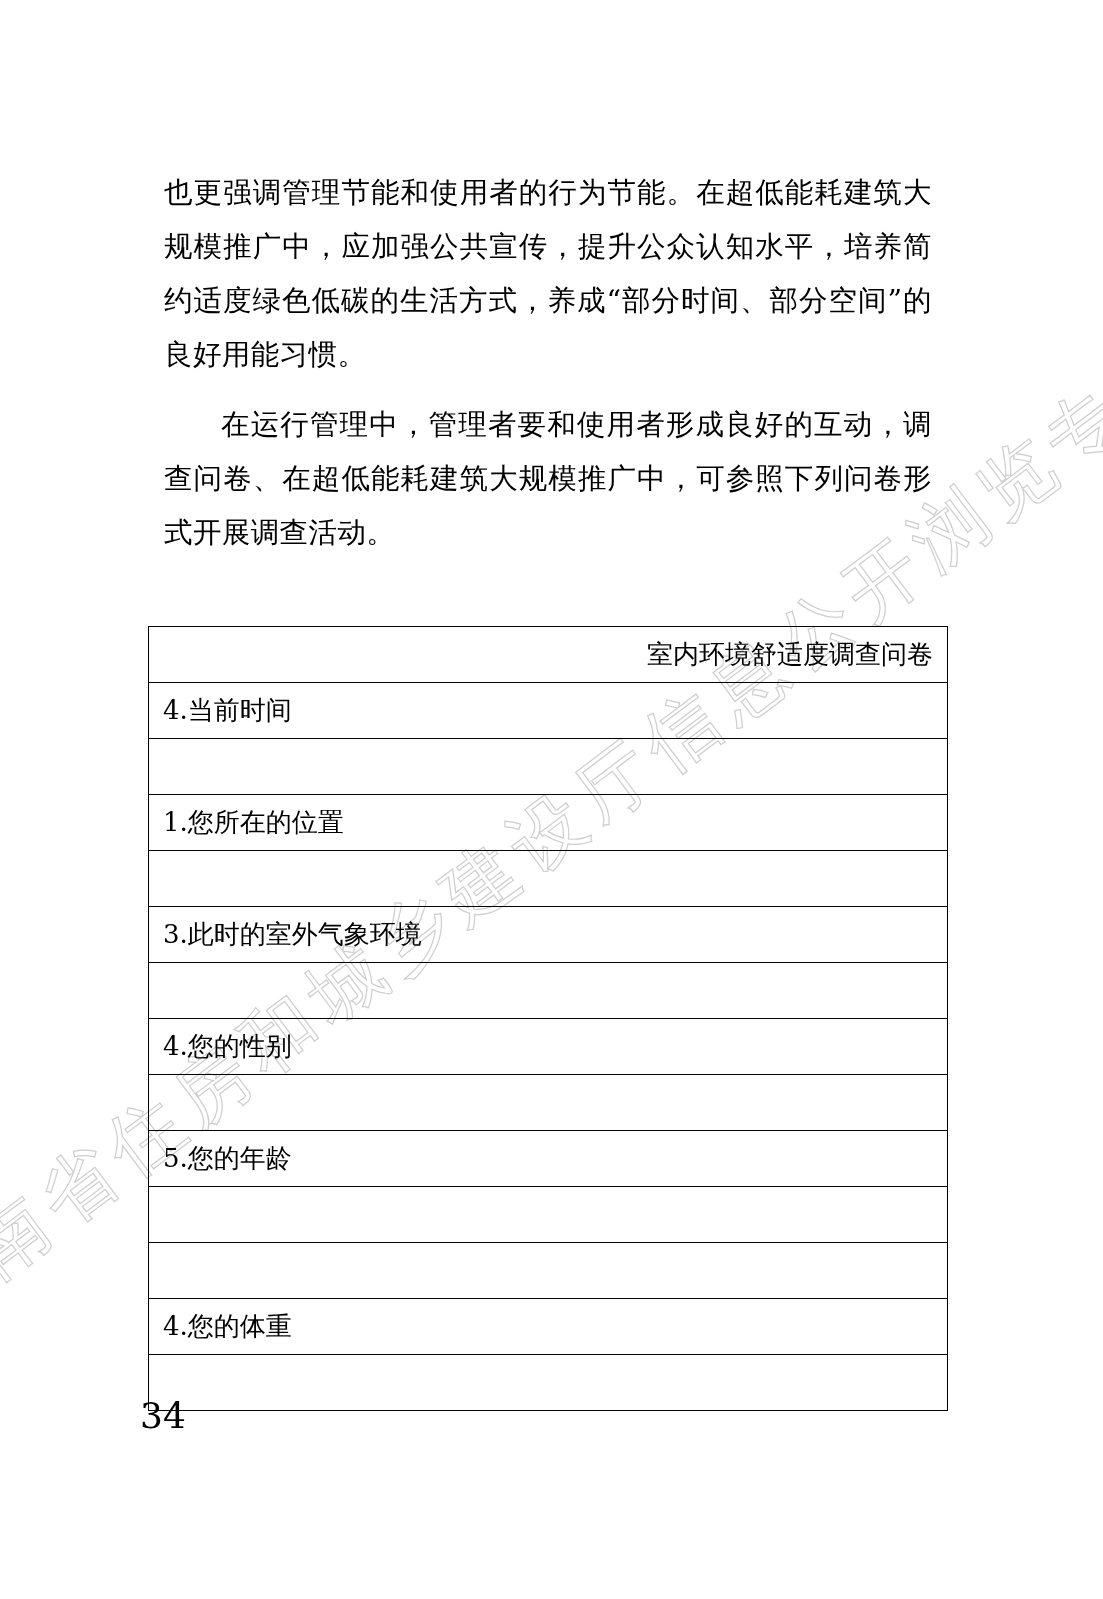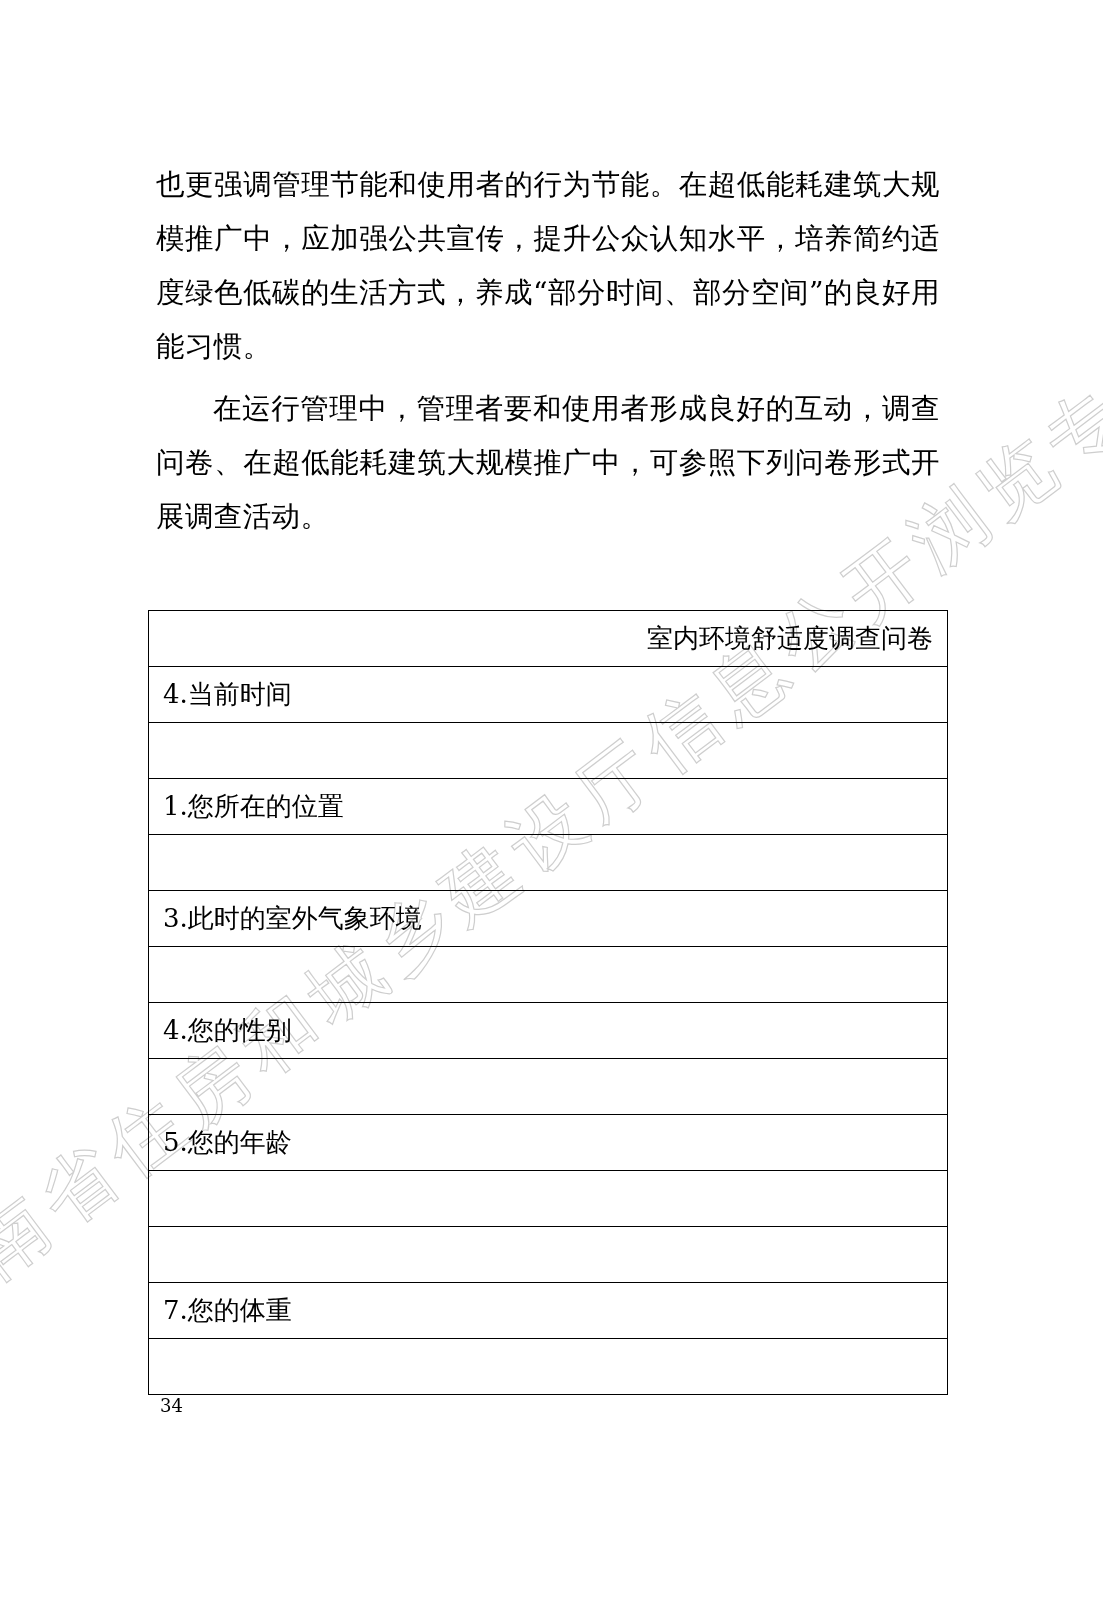--- a/index.html
+++ b/index.html
@@ -42,21 +42,21 @@
 
   .content {
     position: absolute;
     left: 148px;
     top: 150px;
     width: 800px;
     z-index: 10;
   }
 
   p.body-par {
-    margin: 8px;
+    margin: 16px;
     font-size: 28.5px;
     line-height: 54px;
     text-align: justify;
     text-justify: inter-ideograph;
     letter-spacing: 0.4px;
   }
   p.indent {
     text-indent: 57px;
   }
 
@@ -81,23 +81,23 @@
     height: 58px;
     line-height: 58px;
   }
   td.answer-cell {
     height: 50px;
     line-height: 50px;
   }
 
   .page-number {
     position: absolute;
-    left: 160px;
+    left: 140px;
     top: 1395px;
-    font-size: 18px;
+    font-size: 36px;
     font-family: "DejaVu Serif", "Liberation Serif", serif;
     z-index: 10;
   }
 </style>
 </head>
 <body>
 
 <div class="page">
 
   <div class="watermark">河南省住房和城乡建设厅信息公开浏览专用</div>
@@ -139,21 +139,21 @@
         <tr>
           <td>5.您的年龄</td>
         </tr>
         <tr>
           <td class="answer-cell"></td>
         </tr>
         <tr>
           <td class="answer-cell"></td>
         </tr>
         <tr>
-          <td>7.您的体重</td>
+          <td>4.您的体重</td>
         </tr>
         <tr>
           <td class="answer-cell"></td>
         </tr>
       </tbody>
     </table>
 
   </div>
 
   <div class="page-number">34</div>

